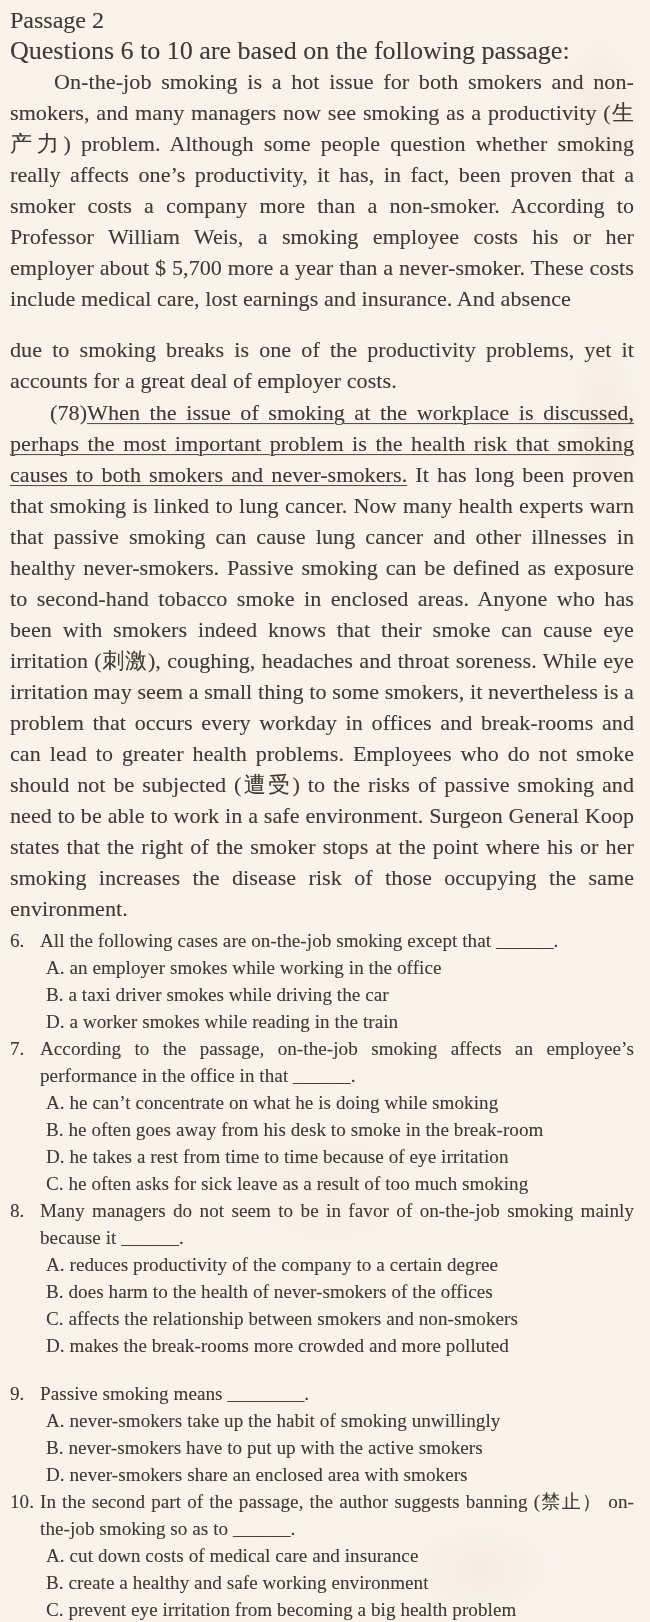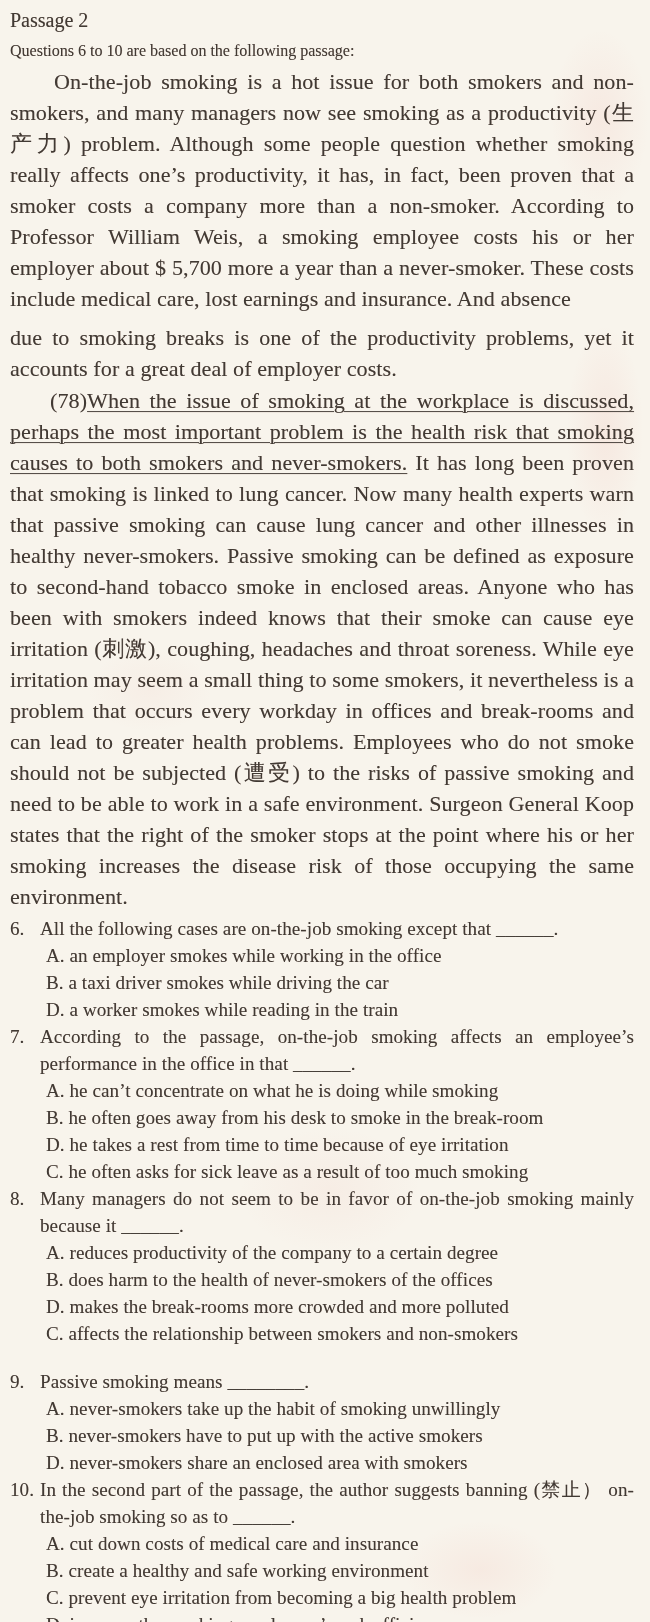--- a/index.html
+++ b/index.html
@@ -21,36 +21,36 @@
     color: #413a34;
   }
   .page {
     box-sizing: border-box;
     width: 650px;
     height: 1622px;
     padding: 6px 16px 0 10px;
     text-shadow: 0.2px 0.2px 0.4px rgba(95,45,35,0.35);
   }
   .title {
-    font-size: 20px;
+    font-size: 24px;
     line-height: 29px;
   }
   .subtitle {
-    font-size: 16px;
+    font-size: 26px;
     line-height: 31px;
   }
   .para {
     margin: 0;
     font-size: 22px;
     line-height: 31px;
     text-align: justify;
     letter-spacing: 0.1px;
   }
   .p1a { text-indent: 44px; }
-  .p1b { margin-top: 8px; }
+  .p1b { margin-top: 20px; }
   .p2  { text-indent: 40px; margin-top: 1px; }
   .ul {
     text-decoration: underline;
     text-decoration-color: #57504a;
     text-decoration-thickness: 1.3px;
     text-underline-offset: 3px;
   }
   .questions {
     margin-top: 3px;
     font-size: 19px;
@@ -107,22 +107,22 @@
         <div class="opt">C. he often asks for sick leave as a result of too much smoking</div>
       </div>
     </div>
 
     <div class="q">
       <span class="qnum">8.</span>
       <div class="qcol">
         <div class="qstem">Many managers do not seem to be in favor of on-the-job smoking mainly because it ______.</div>
         <div class="opt">A. reduces productivity of the company to a certain degree</div>
         <div class="opt">B. does harm to the health of never-smokers of the offices</div>
+        <div class="opt">C. affects the relationship between smokers and non-smokers</div>
         <div class="opt">D. makes the break-rooms more crowded and more polluted</div>
-        <div class="opt">C. affects the relationship between smokers and non-smokers</div>
       </div>
     </div>
 
     <div class="q q-gap">
       <span class="qnum">9.</span>
       <div class="qcol">
         <div class="qstem">Passive smoking means ________.</div>
         <div class="opt">A. never-smokers take up the habit of smoking unwillingly</div>
         <div class="opt">B. never-smokers have to put up with the active smokers</div>
         <div class="opt">D. never-smokers share an enclosed area with smokers</div>

